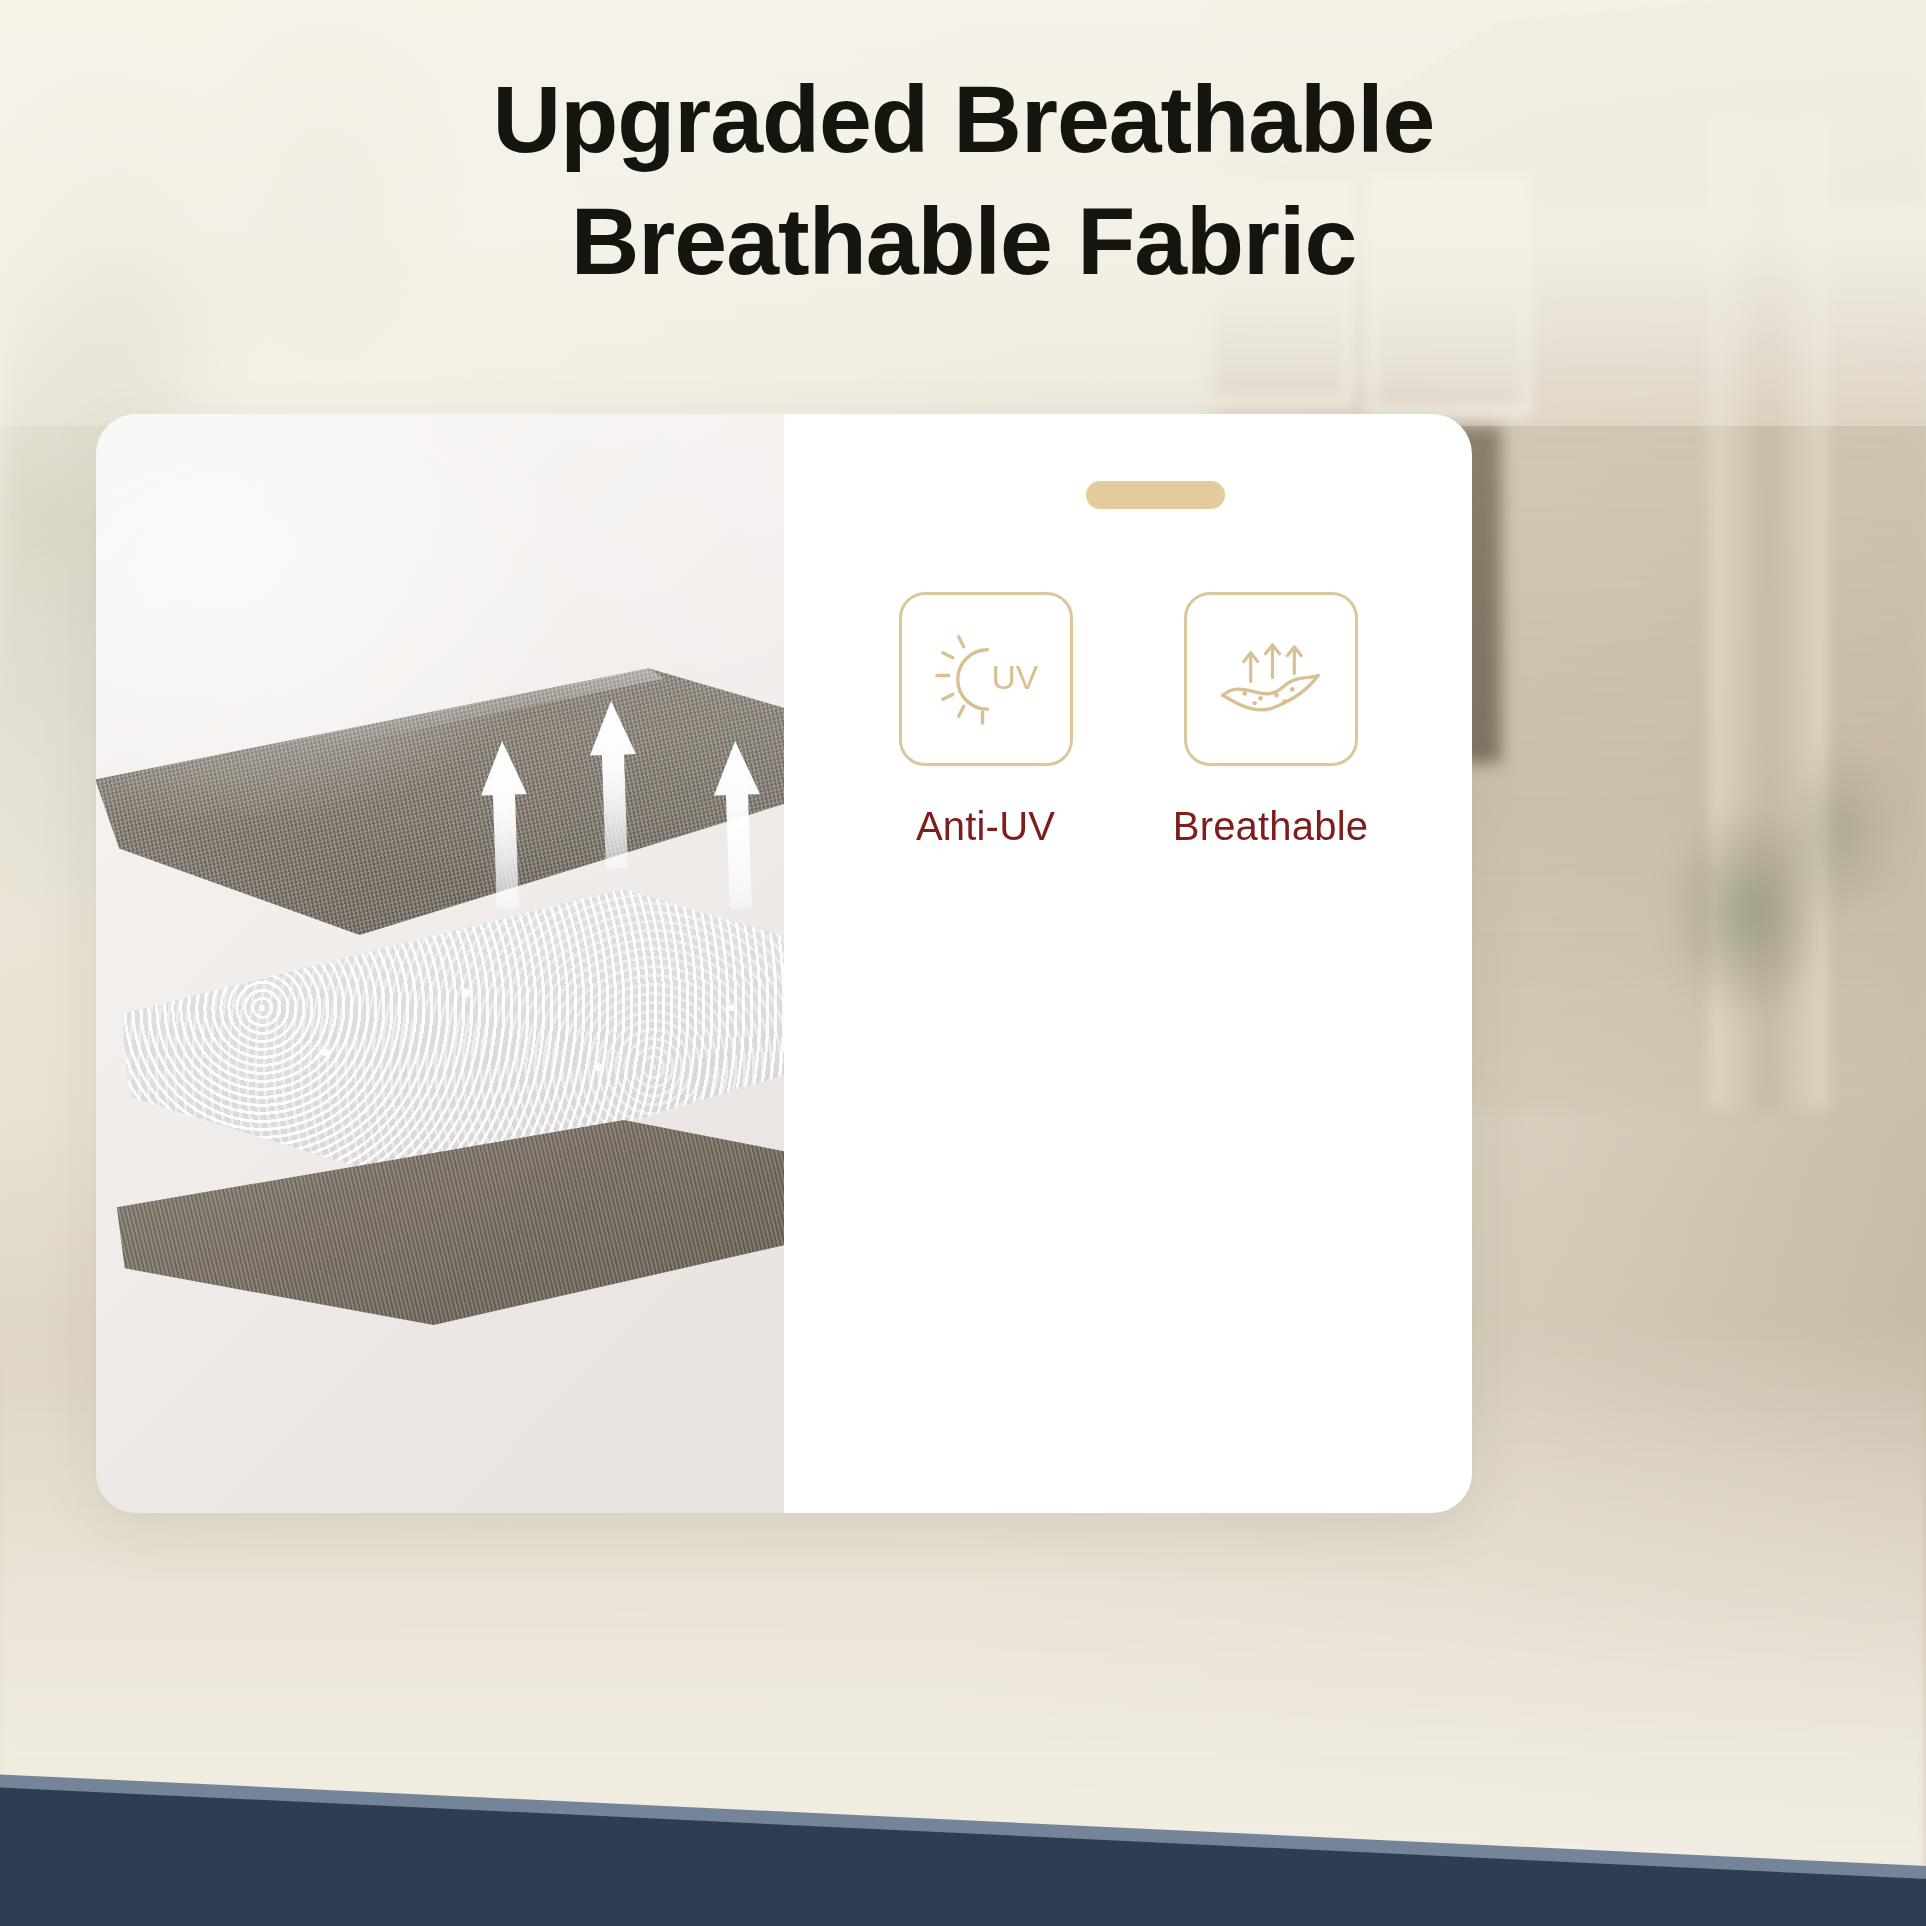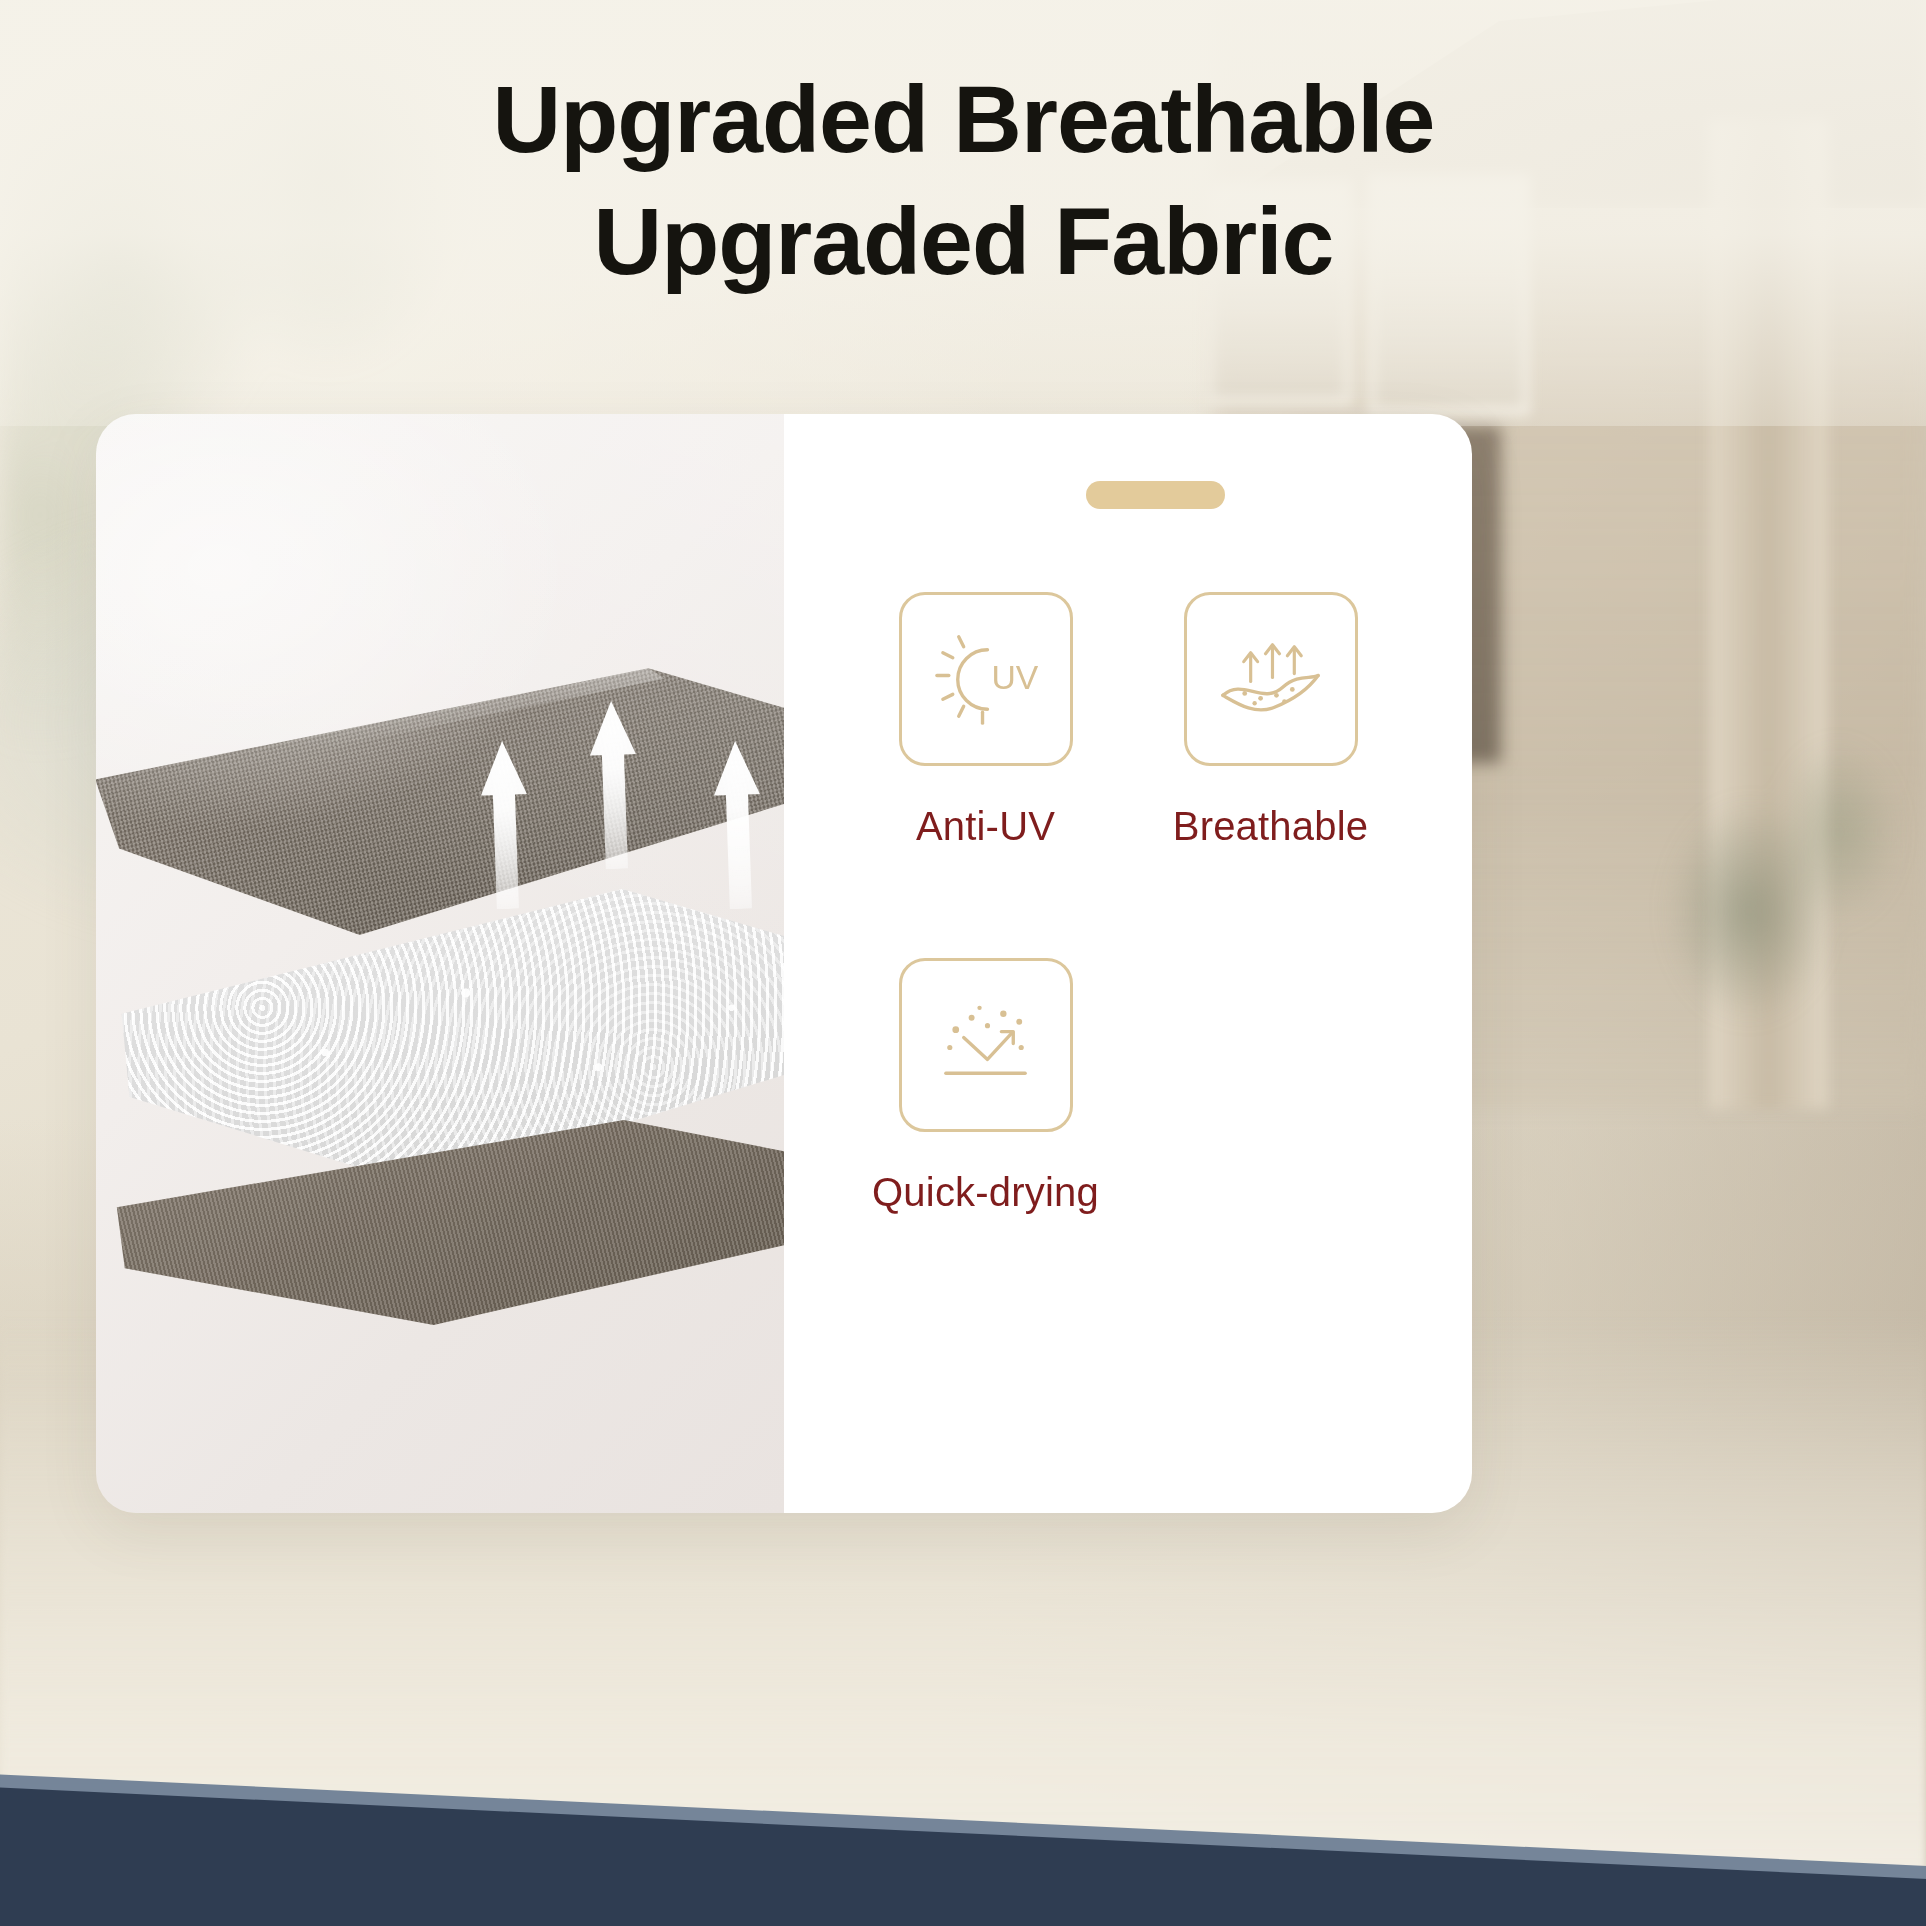--- a/index.html
+++ b/index.html
@@ -322,21 +322,21 @@
     <div class="bg-col"></div>
     <div class="bg-plant"></div>
     <div class="bg-trees"></div>
     <div class="bg-pool"></div>
     <div class="bg-fg"></div>
   </div>
   <div class="top-wash"></div>
 
   <div class="headline">
     <span>Upgraded Breathable</span>
-    <span class="l2">Upgraded Fabric</span>
+    <span class="l2">Breathable Fabric</span>
   </div>
 
   <div class="card">
 
     <div class="card-left">
       <div class="layer top-fabric"></div>
       <div class="layer top-fabric-edge"></div>
       <div class="layer foam"></div>
       <div class="layer bottom-fabric"></div>
 
@@ -394,40 +394,20 @@
                   <circle cx="82" cy="70" r="2.4"></circle>
                 <circle cx="44" cy="84" r="2.2"></circle>
                   <circle cx="74" cy="82" r="2.2"></circle>
               </g>
             </svg>
           </div>
           <div class="feature-label">Breathable</div>
         </div>
 
 
-        <div class="feature">
-          <div class="feature-icon">
-            <svg width="119" height="119" viewBox="0 0 120 120" fill="none" stroke="#d8c094" stroke-width="3.4" stroke-linecap="round" stroke-linejoin="round">
-              <line x1="20" y1="88" x2="100" y2="88"></line>
-              <path d="M38 52 L62 74 L86 48"></path>
-              <path d="M76 46 L88 46 L88 58"></path>
-              <g fill="#d8c094" stroke="none">
-                <circle cx="30" cy="44" r="3.4"></circle>
-                  <circle cx="46" cy="32" r="3"></circle>
-                <circle cx="62" cy="40" r="2.6"></circle>
-                  <circle cx="78" cy="28" r="3.2"></circle>
-                <circle cx="94" cy="36" r="3"></circle>
-                  <circle cx="24" cy="62" r="2.6"></circle>
-                <circle cx="96" cy="62" r="2.6"></circle>
-                  <circle cx="54" cy="22" r="2.2"></circle>
-              </g>
-            </svg>
-          </div>
-          <div class="feature-label">Quick-drying</div>
-        </div>
 
       </div>
     </div>
   </div>
 
   <div class="band">
     <div class="band-light"></div>
     <div class="band-dark"></div>
   </div>
 

